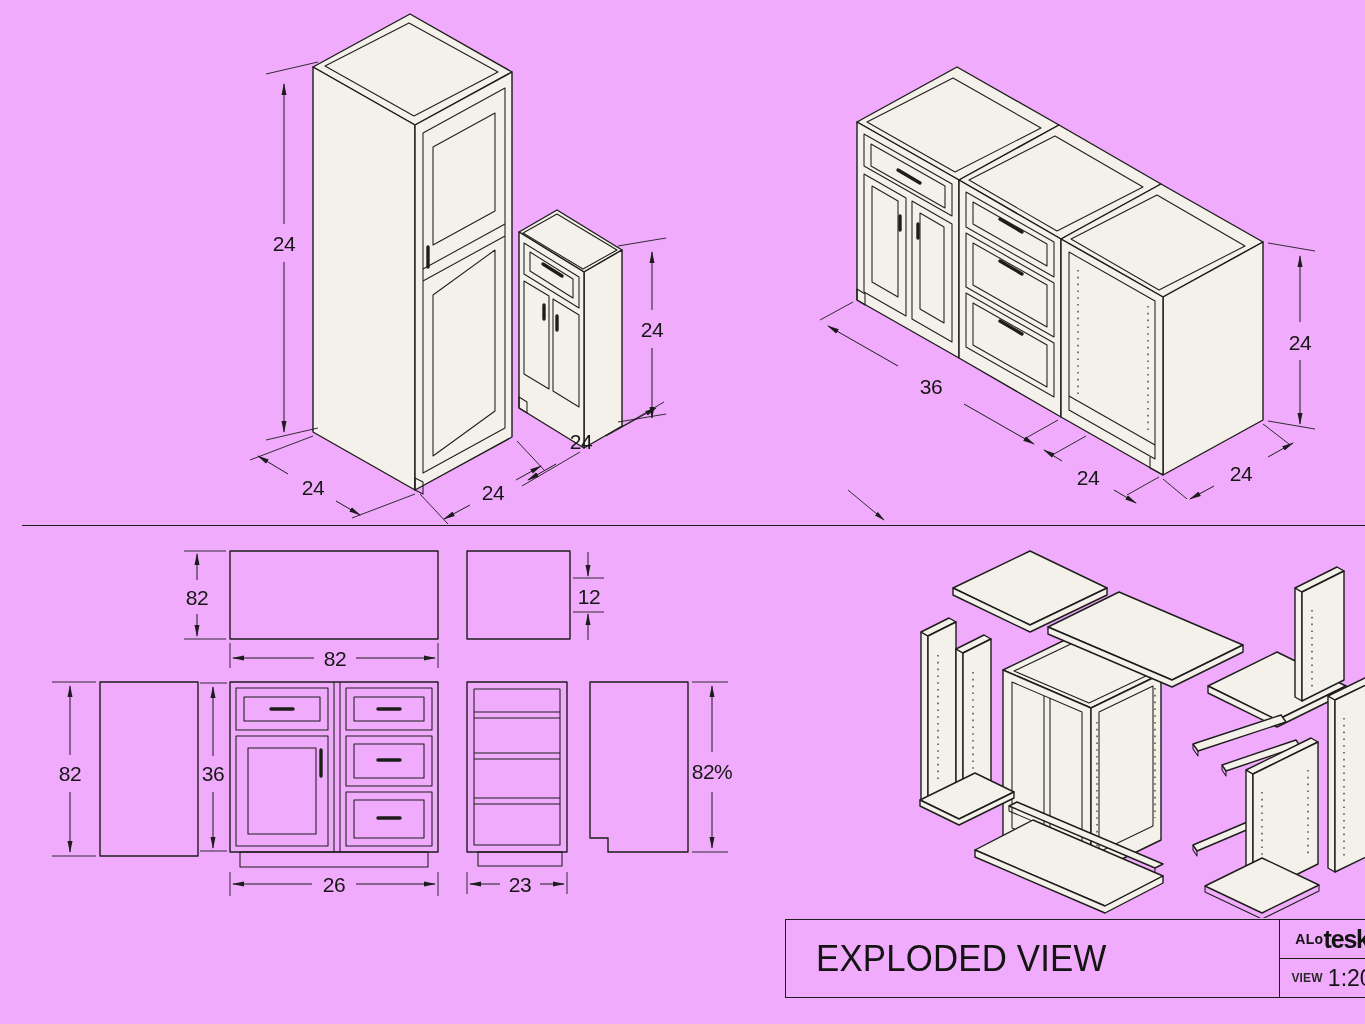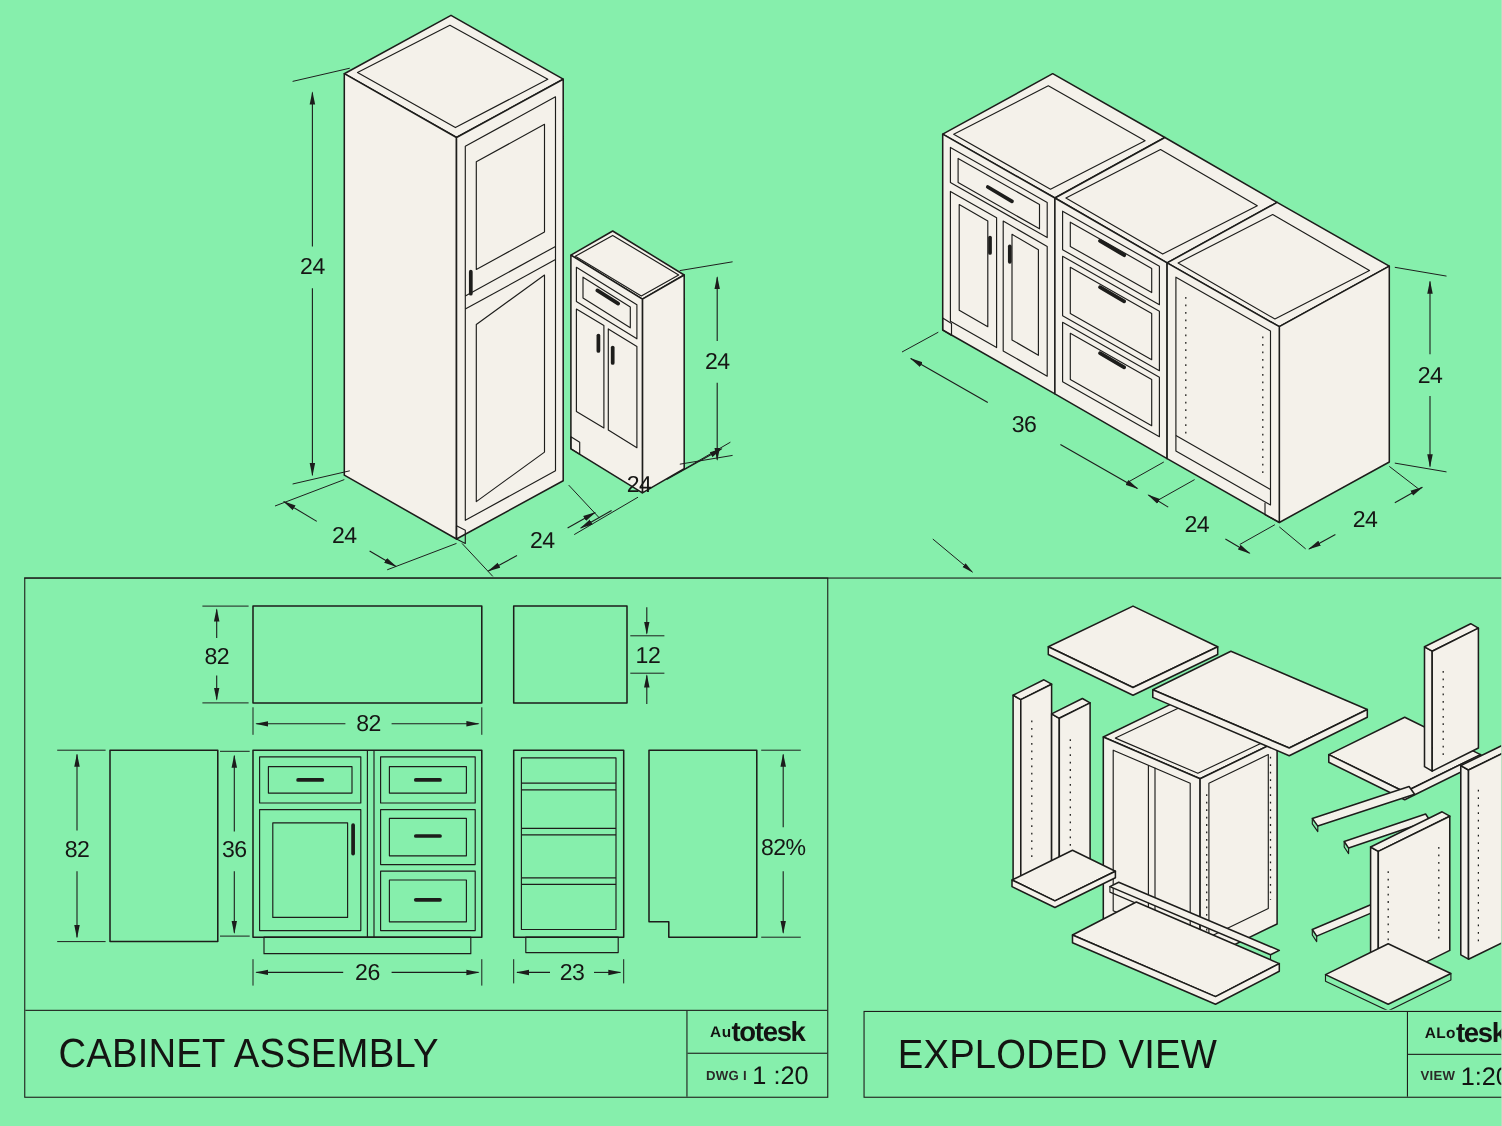--- a/index.html
+++ b/index.html
@@ -1,16 +1,16 @@
 <!DOCTYPE html>
 <html><head>
 <meta charset="utf-8">
 <style>
   html,body{margin:0;padding:0;background:#d8d5cd;}
-  .sheet{position:relative;width:1365px;height:1024px;background:#86efac;overflow:hidden;
+  .sheet{position:relative;width:1365px;height:1024px;background:#f0abfc;overflow:hidden;
          font-family:"Liberation Sans",sans-serif;color:#1a1a19;}
   svg{position:absolute;display:block;}
   .face{fill:#f4f1ea;stroke:#1d1d1b;stroke-width:1.4;stroke-linejoin:round;}
   .ln{fill:none;stroke:#1d1d1b;stroke-width:1.4;stroke-linejoin:round;stroke-linecap:round;}
   .thin{fill:none;stroke:#1d1d1b;stroke-width:1.05;stroke-linejoin:round;}
   .hbar{fill:none;stroke:#1d1d1b;stroke-width:3.4;stroke-linecap:round;}
   .dim{fill:none;stroke:#1c1c1c;stroke-width:1;}
   .ext{fill:none;stroke:#1c1c1c;stroke-width:0.9;}
   .holes{fill:none;stroke:#1d1d1b;stroke-width:1.15;stroke-dasharray:1.6 5.2;}
   .dimt{font:21px "Liberation Sans",sans-serif;fill:#161615;text-anchor:middle;
@@ -182,35 +182,20 @@
       <path class="ext" d="M1268,243 L1315,251"></path>
         <path class="ext" d="M1268,421 L1315,429"></path>
       <path class="dim" d="M1300,256 L1300,322" marker-start="url(#taS)"></path>
       <path class="dim" d="M1300,360 L1300,424" marker-end="url(#taE)"></path>
       <text class="dimt" x="1300" y="342">24</text>
     </g>
   </svg>
 
   <div class="rule"></div>
 
-  <div class="panel-left">
-    <div class="titlebar">
-      <div class="title-text">CABINET ASSEMBLY</div>
-      <div class="brand-box">
-        <div class="brand-row">
-          <span class="brand-prefix">Au</span>
-            <span class="brand-suffix">totesk</span>
-        </div>
-        <div class="scale-row">
-          <span class="scale-label">DWG I</span>
-          <span class="scale-value">1 :20</span>
-        </div>
-      </div>
-    </div>
-  </div>
 
   <svg style="left:22px;top:525px" width="731" height="394" viewBox="22 525 731 394">
     <defs>
       <marker id="oaE" viewBox="0 0 12 6" markerWidth="12" markerHeight="6" refX="11" refY="3" orient="auto">
         <path d="M12,3 L0,0.5 L0,5.5 Z" fill="#1c1c1c"></path>
       </marker>
       <marker id="oaS" viewBox="0 0 12 6" markerWidth="12" markerHeight="6" refX="11" refY="3" orient="auto-start-reverse">
         <path d="M12,3 L0,0.5 L0,5.5 Z" fill="#1c1c1c"></path>
       </marker>
     </defs>

